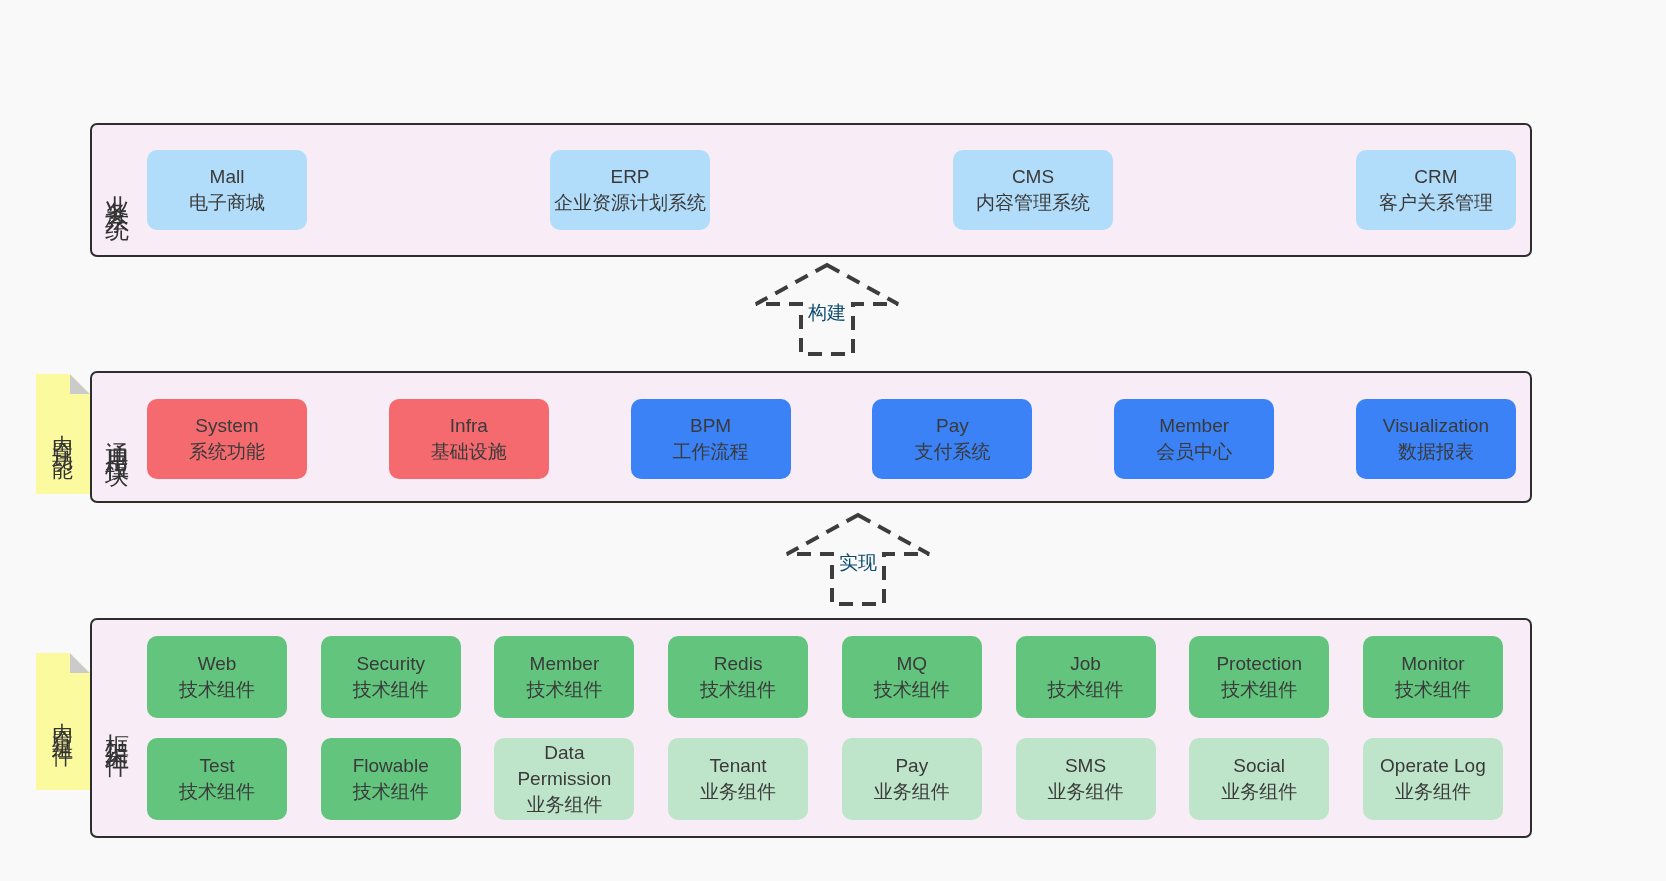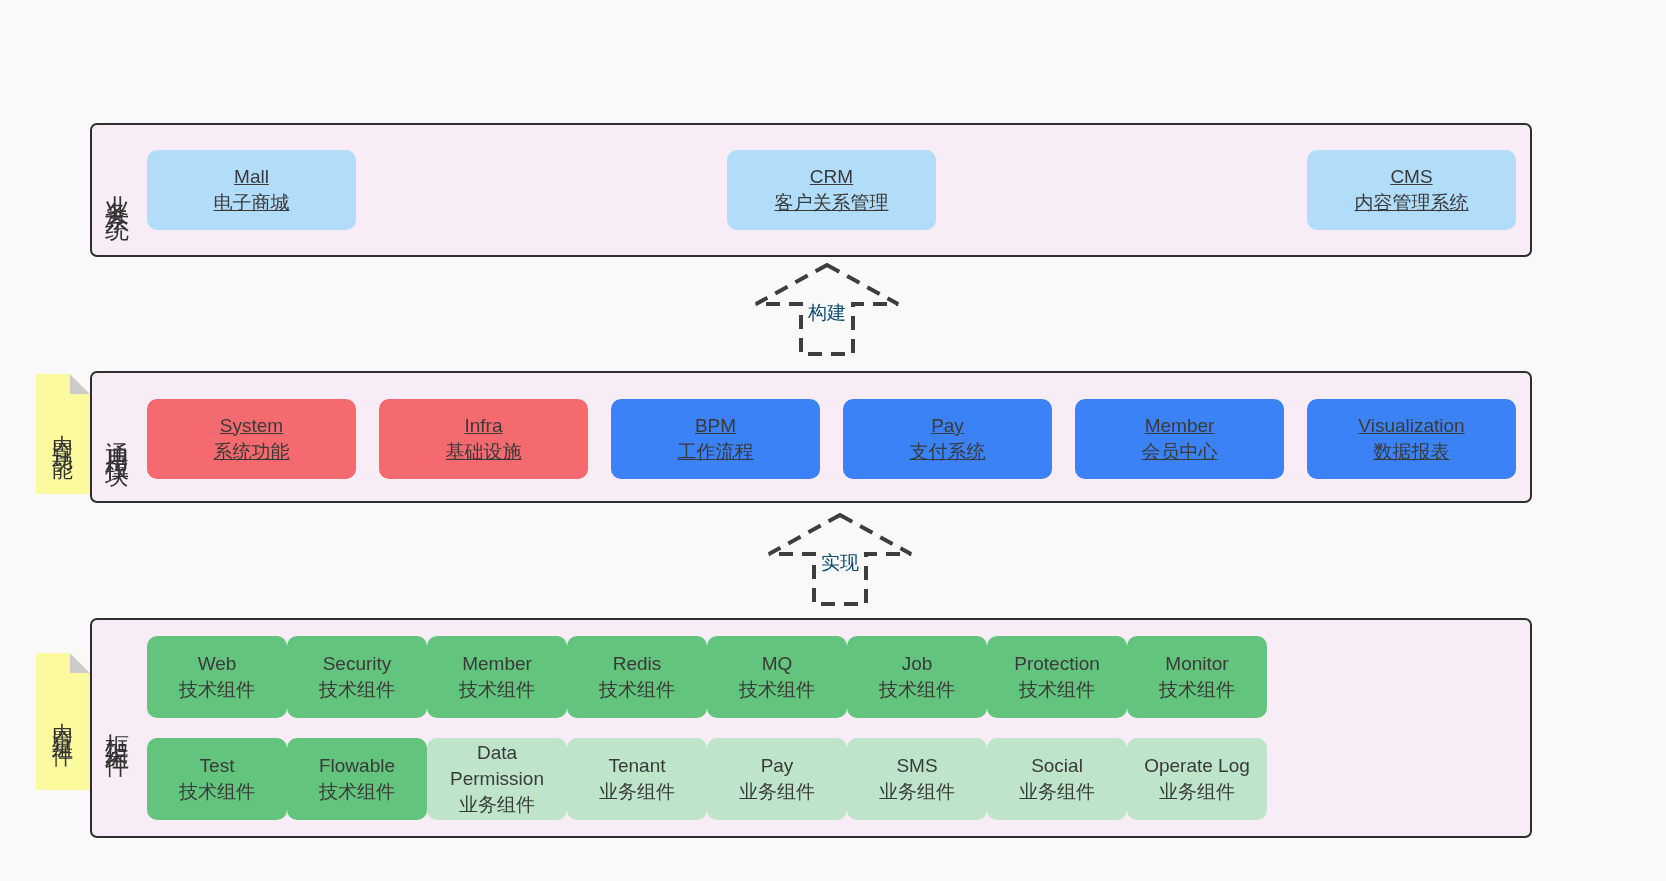--- a/index.html
+++ b/index.html
@@ -15,33 +15,33 @@
     position:absolute; left:90px; width:1442px;
     background:#f8edf6;
     border:2px solid #2e2e2e;
     border-radius:7px;
     display:flex; align-items:center; justify-content:space-between;
   }
   #sec-business  { top:123px; height:134px; padding:0 14px 0 55px; }
   #sec-modules   { top:371px; height:132px; padding:3px 14px 0 55px; }
   #sec-framework { top:618px; height:220px; padding:0 27px 0 55px;
                    flex-direction:column; justify-content:center; gap:20px; align-items:stretch; }
-  .frame-row { display:flex; justify-content:flex-start; }
+  .frame-row { display:flex; justify-content:space-between; }
   .vlabel {
     position:absolute; left:13px; top:50%; transform:translateY(-50%);
     writing-mode:vertical-rl; text-orientation:upright;
     font-size:24px; letter-spacing:7px; line-height:1; color:#333;
     white-space:nowrap;
   }
   .box {
     border-radius:10px;
     display:flex; flex-direction:column; align-items:center; justify-content:center;
     text-align:center; font-size:19px; line-height:26px;
   }
-  .box-w190 { width:209px; height:80px; flex:none;text-decoration:underline; }
+  .box-w190 { width:160px; height:80px; flex:none; }
   .box-w140 { width:140px; height:82px; flex:none; padding:0 10px; }
   .blue   { background:#b2ddfa; }
   .red    { background:#f56a6e; }
   .pink   { background:#3b82f6; }
   .gdark  { background:#62c47d; }
   .glight { background:#bee5c9; }
   .sticky {
     position:absolute; background:#fcfa9f; z-index:3;
     display:flex; align-items:center; justify-content:center;
     clip-path:polygon(0 0, calc(100% - 20px) 0, 100% 20px, 100% 100%, 0 100%);
@@ -52,45 +52,49 @@
     position:absolute; top:0; right:0; width:20px; height:20px;
     background:#cbcbcb; clip-path:polygon(0 0, 100% 100%, 0 100%);
   }
   .sticky-label {
     writing-mode:vertical-rl; text-orientation:upright;
     font-size:21px; letter-spacing:8px; line-height:1; color:#333;
     white-space:nowrap;
   }
   .arrow { position:absolute; width:150px; height:96px; }
   #arrow-build     { left:752px; top:261px; }
-  #arrow-implement { left:765px; top:511px; }
+  #arrow-implement { left:783px; top:511px; }
   .arrow svg { display:block; }
   .arrow-label {
     position:absolute; left:50%; top:38px; transform:translateX(-50%);
     background:#f9f9f9; padding:1px 5px; font-size:19px; color:#0c4a6e;
     white-space:nowrap;
   }
 </style>
 </head>
 <body>
 
 <div class="container" id="sec-business">
   <div class="vlabel">业务系统</div>
 
   <div class="box box-w190 blue">
     <div>Mall</div>
     <div>电子商城</div>
   </div>
   <div class="box box-w190 blue">
+    <div>ERP</div>
+    <div>企业资源计划系统</div>
+  </div>
+  <div class="box box-w190 blue">
+    <div>CMS</div>
+    <div>内容管理系统</div>
+  </div>
+  <div class="box box-w190 blue">
     <div>CRM</div>
     <div>客户关系管理</div>
-  </div>
-  <div class="box box-w190 blue">
-    <div>CMS</div>
-    <div>内容管理系统</div>
   </div>
 </div>
 
 <div class="arrow" id="arrow-build">
   <svg viewBox="0 0 150 96" width="150" height="96">
     <path d="M75 4 L146 43 L101 43 L101 93 L49 93 L49 43 L4 43 Z" fill="none" stroke="#3d3d3d" stroke-width="4" stroke-dasharray="14 9"></path>
   </svg>
   <div class="arrow-label">构建</div>
 </div>
 

